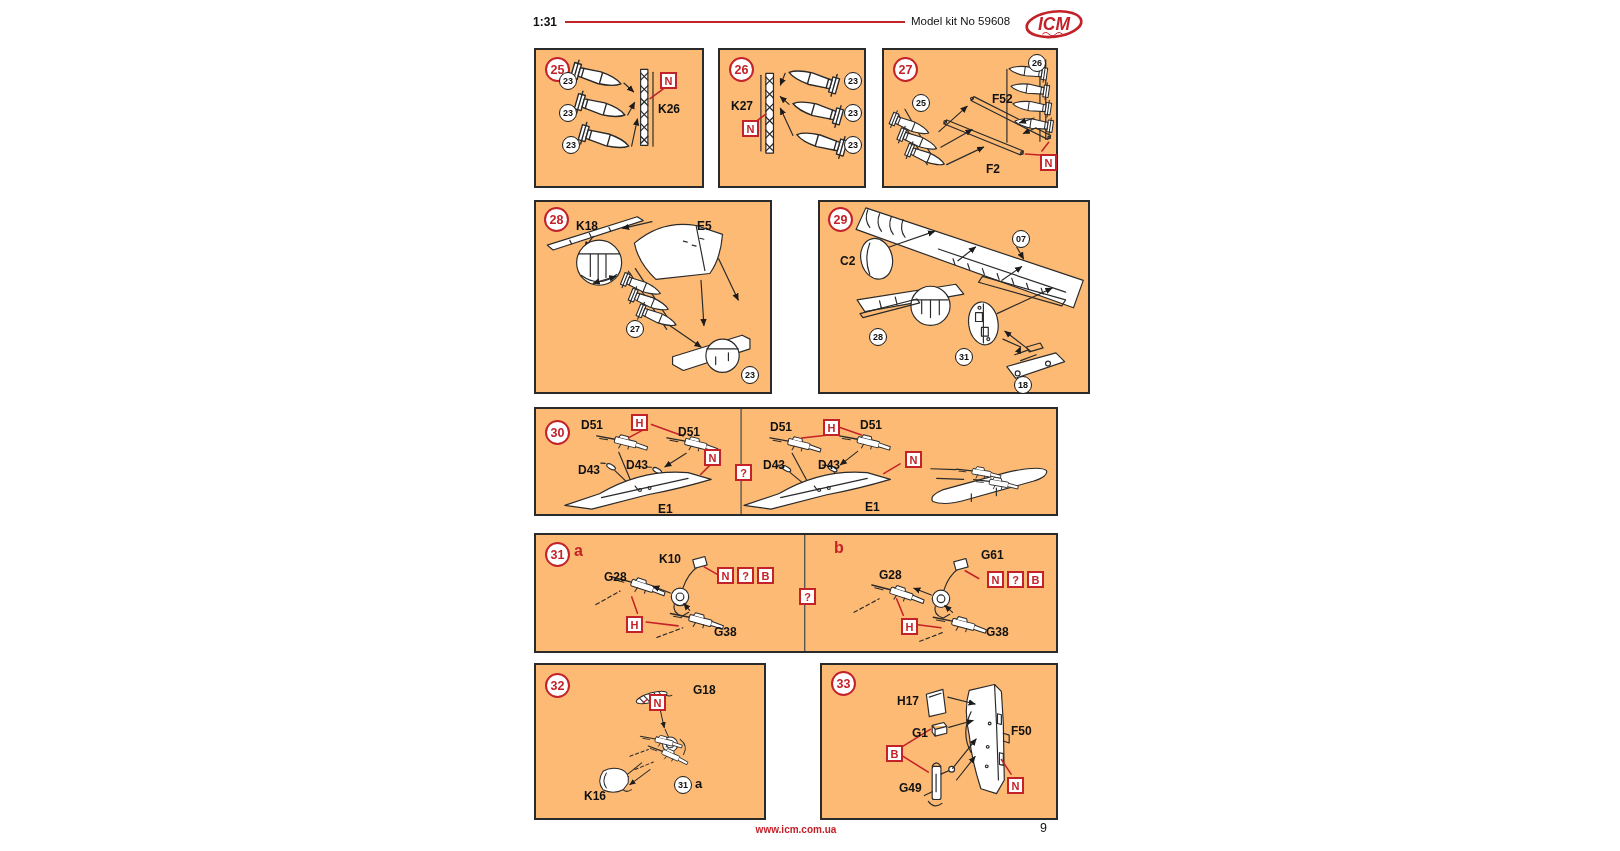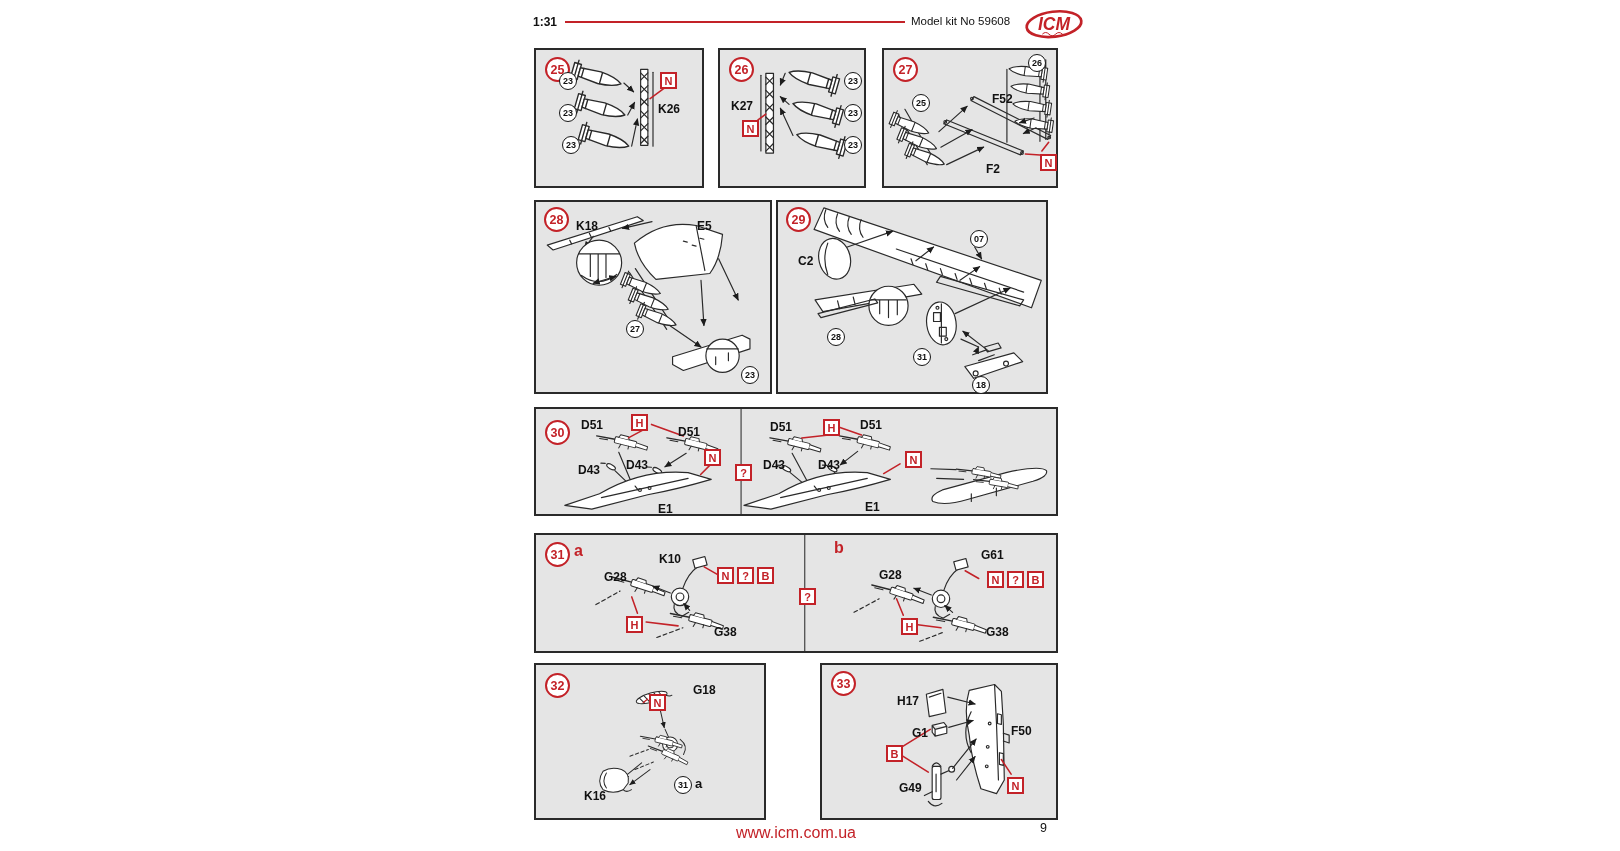--- a/index.html
+++ b/index.html
@@ -1,37 +1,37 @@
 <!DOCTYPE html>
 <html><head>
 <meta charset="utf-8">
 <style>
   :root{ --red:#c32228; --ink:#2a2a2a; }
   *{margin:0;padding:0;box-sizing:border-box}
   html,body{width:1620px;height:851px;background:#fff;overflow:hidden;
     font-family:"Liberation Sans","DejaVu Sans",sans-serif;color:#111;position:relative}
-  .step-box{position:absolute;border:2px solid var(--ink);background:#e5e5e5}
+  .step-box{position:absolute;border:2px solid var(--ink);background:#fdba74}
   .badge{position:absolute;width:25px;height:25px;border:2.5px solid var(--red);border-radius:50%;
     color:var(--red);font-weight:bold;font-size:12.5px;display:flex;align-items:center;justify-content:center;background:#fff;z-index:3}
   .circ{position:absolute;width:18px;height:18px;border:1.6px solid #161616;border-radius:50%;
     font-size:9px;font-weight:bold;display:flex;align-items:center;justify-content:center;background:#fff;color:#111;z-index:3}
   .flag{position:absolute;width:17px;height:17px;border:2px solid var(--red);color:var(--red);
     font-weight:bold;font-size:11px;display:flex;align-items:center;justify-content:center;background:#fff;z-index:3}
   .lbl{position:absolute;font-weight:bold;font-size:12px;white-space:nowrap;z-index:3}
   .sub-tag{position:absolute;font-weight:bold;font-size:16px;color:var(--red);z-index:3}
   .black-tag{position:absolute;font-weight:bold;font-size:13px;color:#111;z-index:3}
   svg.draw{position:absolute;left:0;top:0;width:100%;height:100%;z-index:1}
   .ink{stroke:var(--ink);stroke-width:1.2;fill:none;stroke-linecap:round;stroke-linejoin:round}
   .red-line{stroke:var(--red);stroke-width:1.6;fill:none;stroke-linecap:round}
   .hdr-scale{position:absolute;left:533px;top:15px;font-size:12px;font-weight:bold}
   .hdr-rule{position:absolute;left:565px;top:21px;width:340px;height:2px;background:var(--red)}
   .hdr-kit{position:absolute;left:911px;top:15px;font-size:11.5px}
   .logo{position:absolute;left:1024px;top:5px;width:60px;height:40px}
   .footer-url{position:absolute;left:534px;top:824px;width:524px;text-align:center;
-    color:var(--red);font-weight:normal;font-size:16px}
+    color:var(--red);font-weight:bold;font-size:10px}
   .footer-page{position:absolute;left:1040px;top:821px;font-size:12.5px}
 </style>
 </head>
 <body>
 
 <svg width="0" height="0" style="position:absolute" aria-hidden="true">
   <defs>
     <marker id="arr" viewBox="0 0 10 10" refX="8.5" refY="5" markerWidth="6.5" markerHeight="6.5" orient="auto-start-reverse">
       <path d="M0,0.8 L9.5,5 L0,9.2 Z" fill="#1c1c1c"></path>
     </marker>
@@ -215,21 +215,21 @@
       <path d="M174,150 L206,150 M183,158 l0,8 M196,154 l0,8"></path>
     </g>
   </svg>
   <div class="badge" style="left:8px;top:5px">28</div>
   <div class="lbl" style="left:40px;top:17px">K18</div>
   <div class="lbl" style="left:161px;top:17px">E5</div>
   <div class="circ" style="left:90px;top:118px">27</div>
   <div class="circ" style="left:205px;top:164px">23</div>
 </div>
 
-<div class="step-box" style="left:776px;top:200px;width:272px;height:194px">
+<div class="step-box" style="left:818px;top:200px;width:272px;height:194px">
   <svg class="draw" viewBox="0 0 272 194">
     <g class="ink">
 
       <path d="M46,6 L268,80 L258,108 L36,28 Z" fill="#fff"></path>
       <path d="M120,48 L250,92 M165,76 L250,100 L246,106 L161,82 Z"></path>
       <path d="M135,58 l2,6 M150,63 l2,6 M165,68 l2,6 M180,73 l2,6 M195,78 l2,6 M210,83 l2,6 M225,88 l2,6"></path>
       <path d="M48,8 Q44,18 50,26 M60,12 Q56,22 62,30 M72,15 Q68,25 74,33 M84,18 Q80,28 86,36"></path>
 
       <g transform="rotate(-14 57 58)">
           <ellipse cx="57" cy="58" rx="16" ry="21" fill="#fff"></ellipse>

